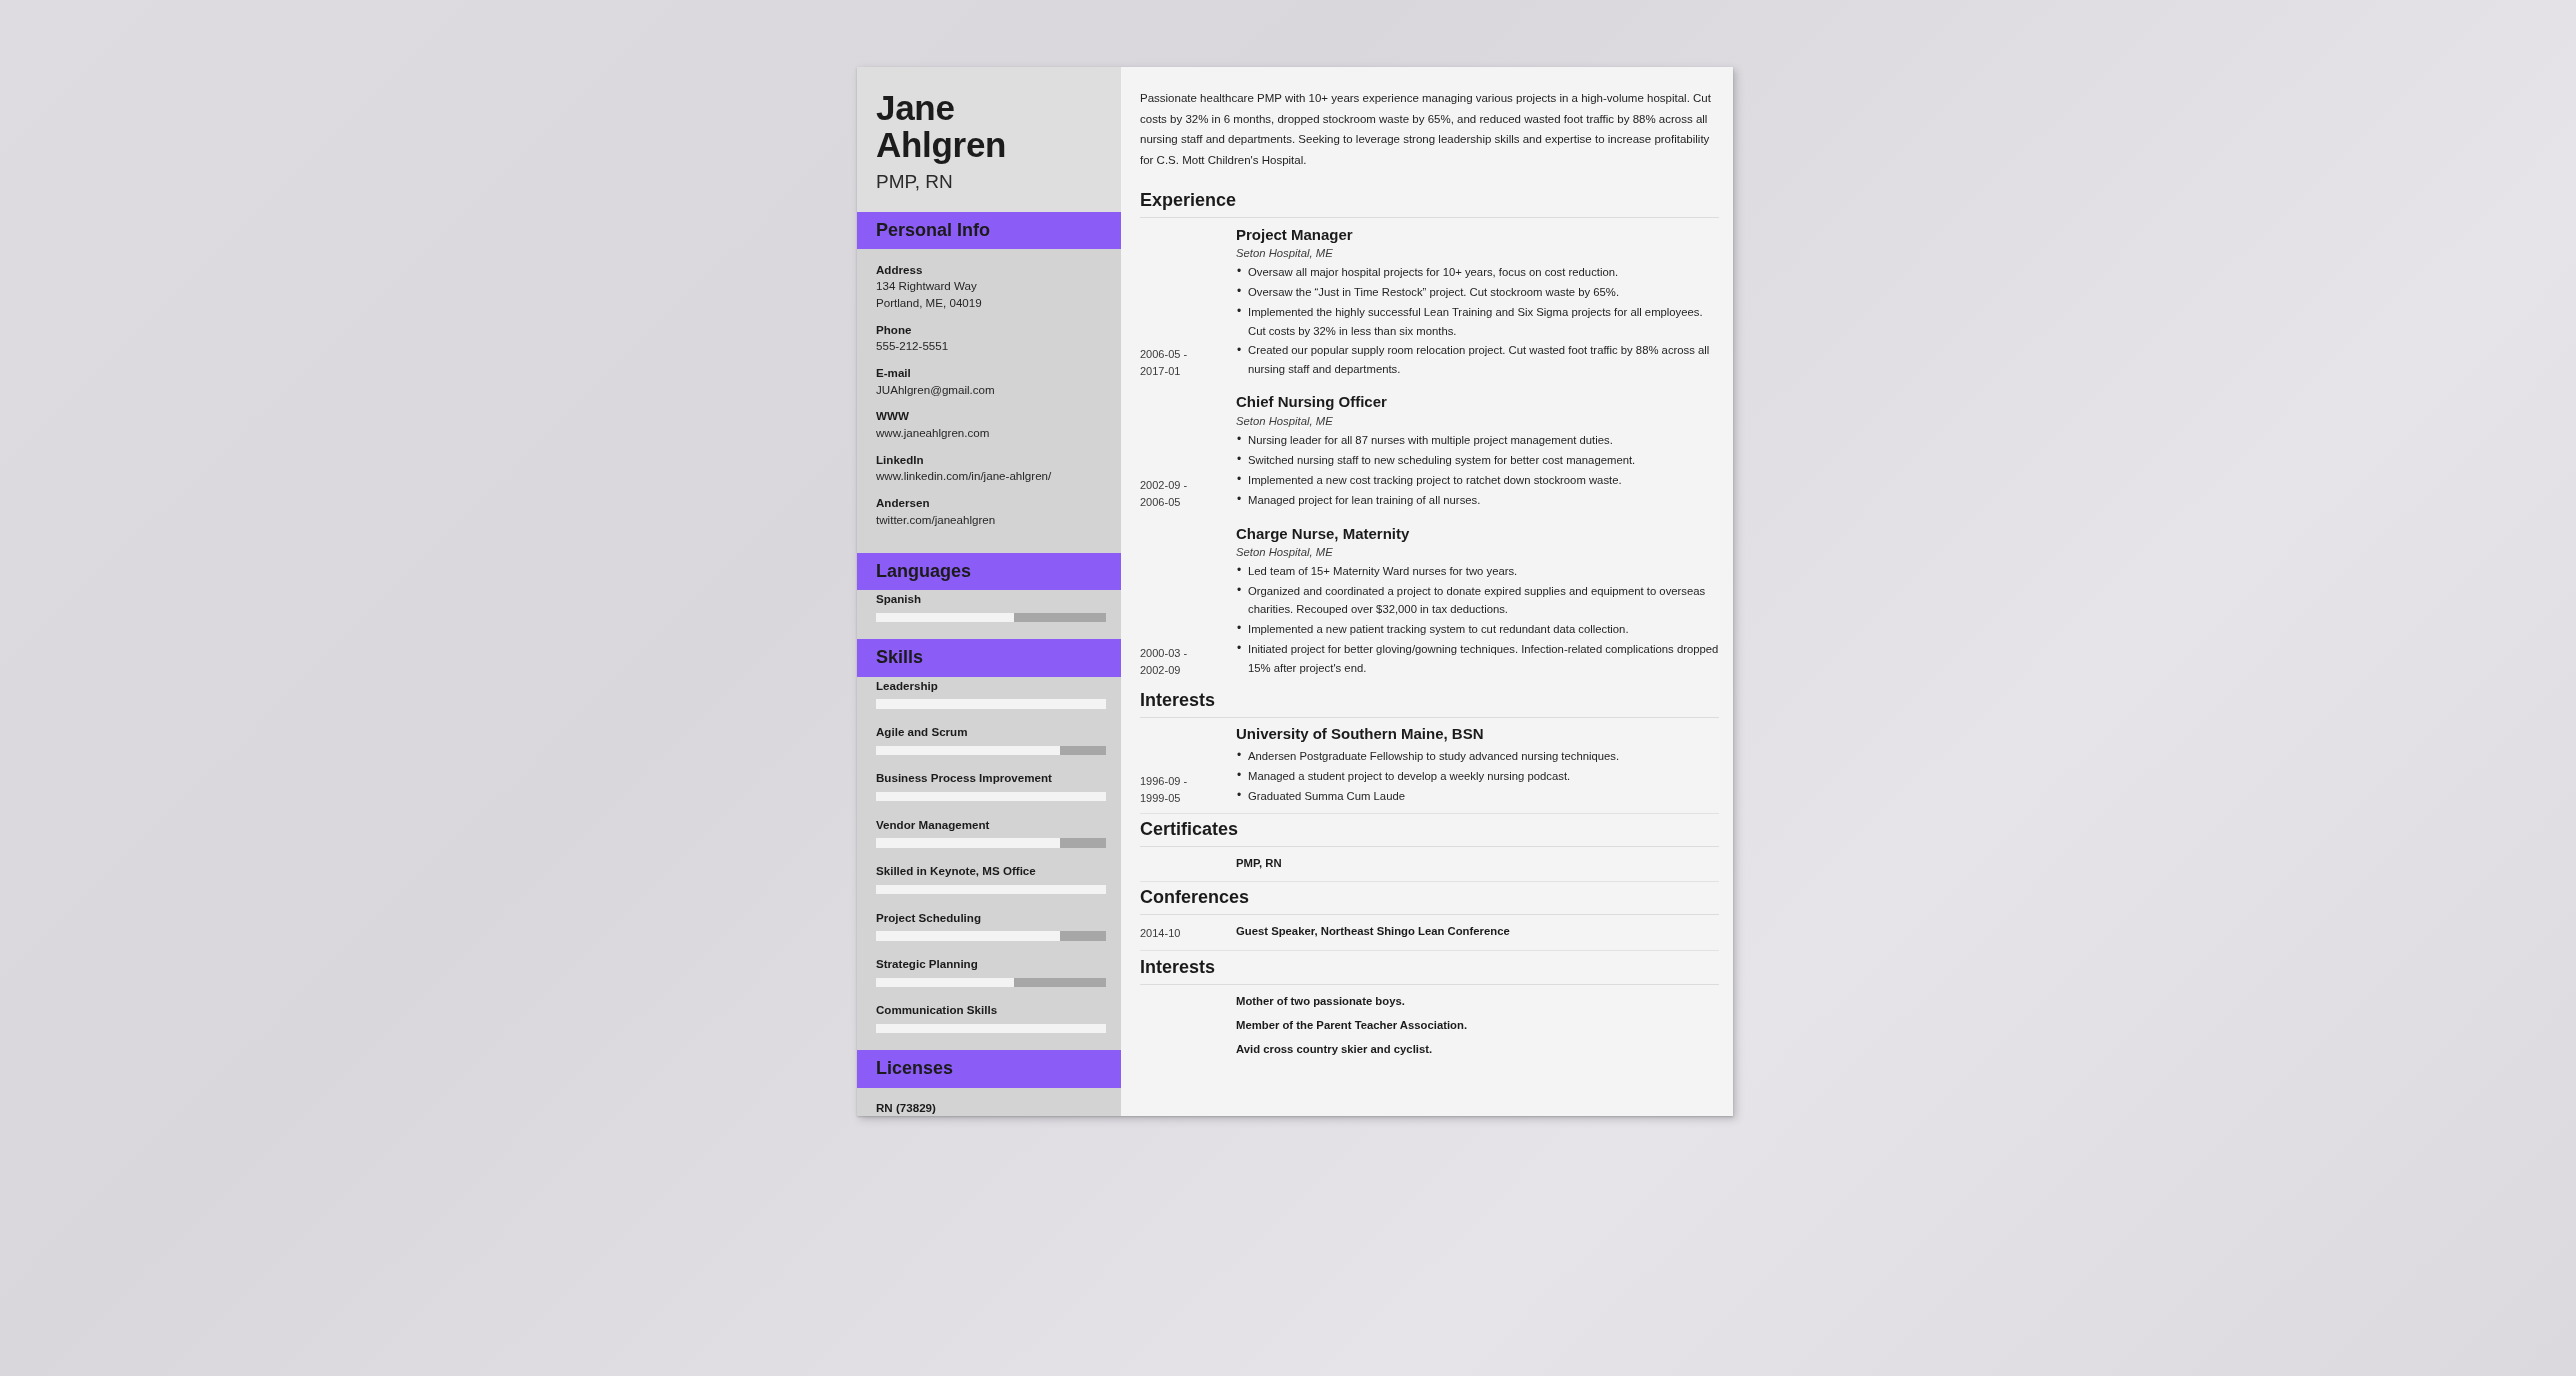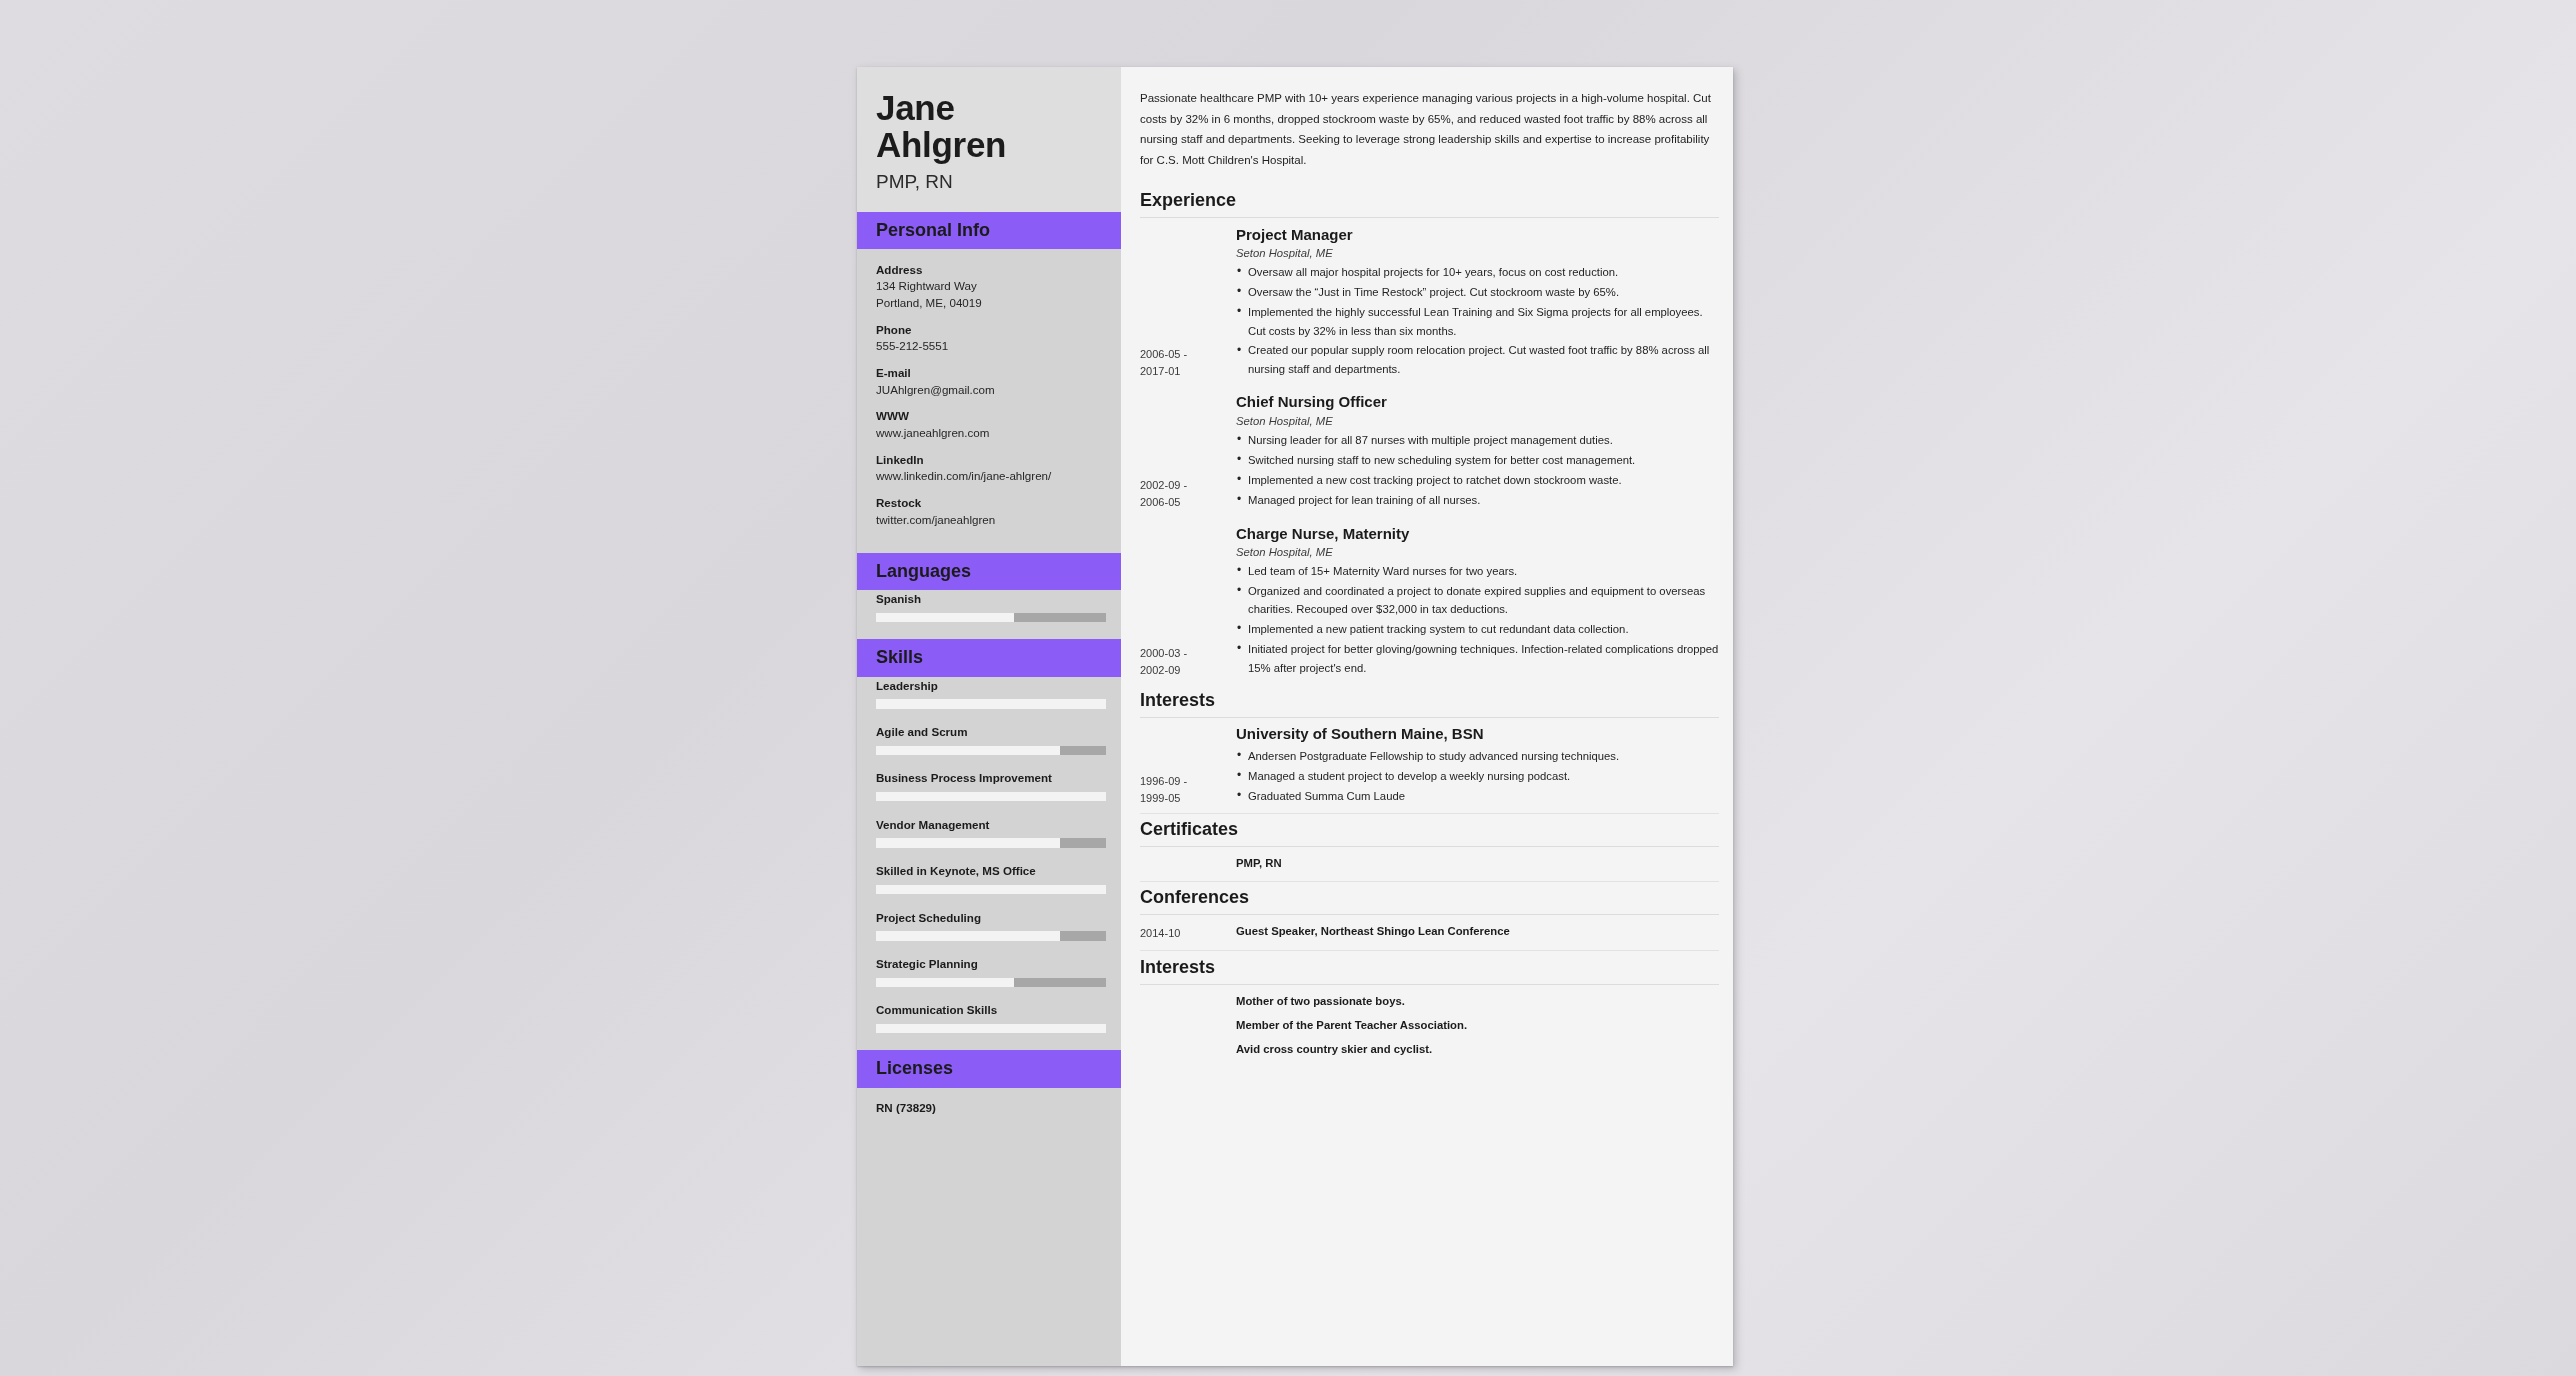--- a/index.html
+++ b/index.html
@@ -14,21 +14,21 @@
     font-family: "Liberation Sans", sans-serif;
     -webkit-font-smoothing: antialiased;
   }
 
   
   #resume-page {
     position: absolute;
     left: 857px;
     top: 67px;
     width: 876px;
-    height: 1299px;
+    height: 1049px;
     display: flex;
     box-shadow: 2.6px 3.4px 7.7px rgba(90,88,95,0.32), 0 0.9px 1.7px rgba(60,58,64,0.25);
     background: #f4f4f4;
   }
 
   
   #sidebar {
     width: 264px;
     flex: 0 0 264px;
     background: #d3d3d3;
@@ -238,21 +238,21 @@
       </div>
       <div class="info-group">
         <div class="info-label">WWW</div>
         <div class="info-value">www.janeahlgren.com</div>
       </div>
       <div class="info-group">
         <div class="info-label">LinkedIn</div>
         <div class="info-value">www.linkedin.com/in/jane-ahlgren/</div>
       </div>
       <div class="info-group">
-        <div class="info-label">Restock</div>
+        <div class="info-label">Andersen</div>
         <div class="info-value">twitter.com/janeahlgren</div>
       </div>
     </div>
 
     <div class="sb-section-header">Languages</div>
     <div class="sb-body tight">
       <div class="rated-item">
         <div class="rated-label">Spanish</div>
         <div class="bar-track">
           <div class="bar-fill" style="width: 60%;"></div>

